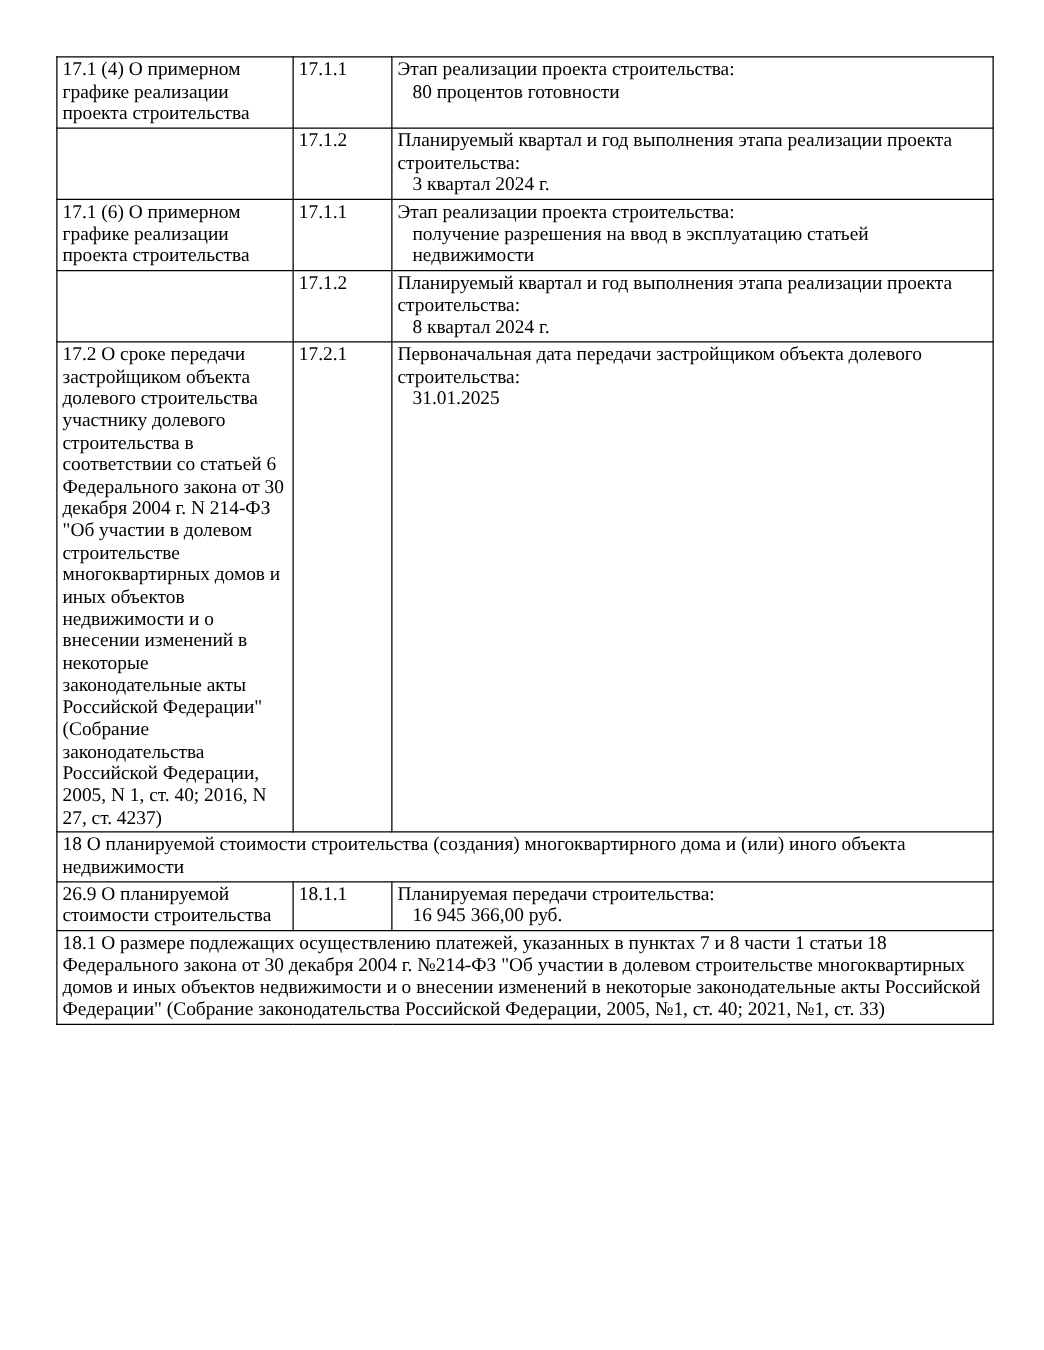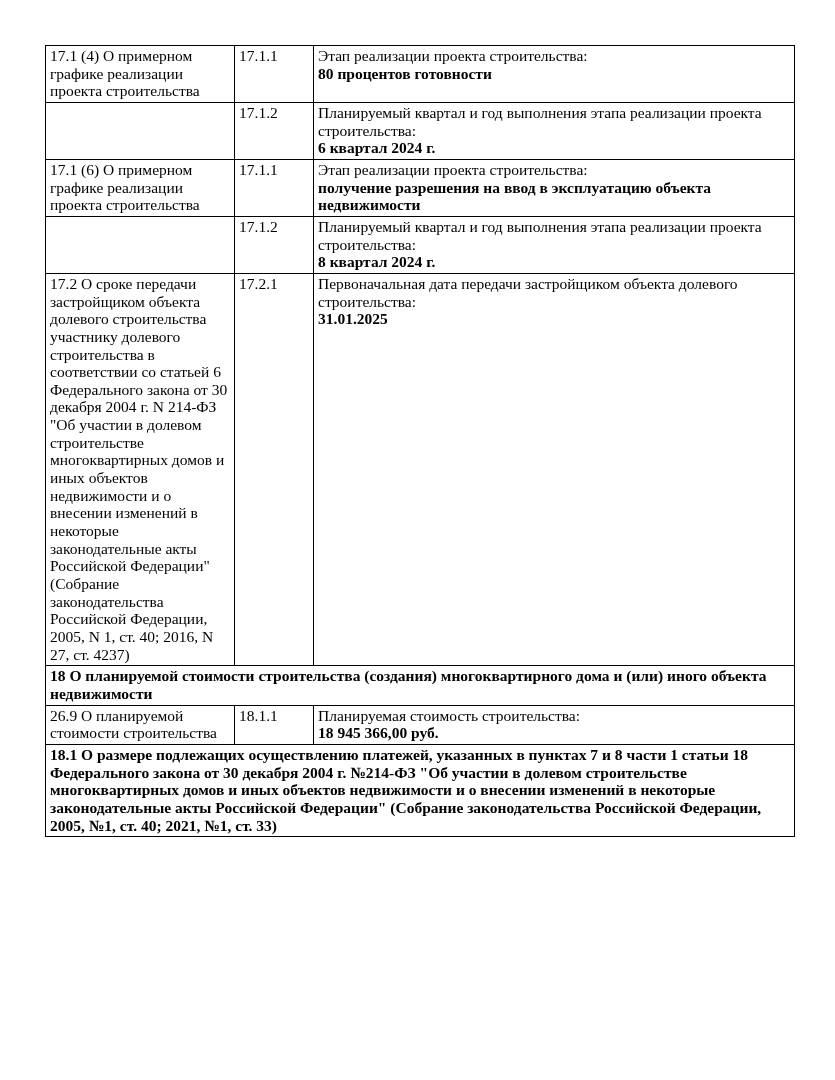--- a/index.html
+++ b/index.html
@@ -44,24 +44,24 @@
     width: 70px;
     vertical-align: middle;
     padding-left: 3px;
   }
   td.content-cell {
     width: 472px;
     vertical-align: middle;
   }
   td.full-cell {
     padding-left: 3px;
-    font-weight: bold;
   }
   .val {
-    font-weight: bold;
+    font-weight: normal;
+    margin-left: 12px;
   }
 </style>
 </head>
 <body>
 
 <div class="page">
   <table class="decl">
     <tbody>
 
       <tr>
@@ -71,30 +71,30 @@
           <div>Этап реализации проекта строительства:</div>
           <div class="val">80 процентов готовности</div>
         </td>
       </tr>
 
       <tr>
         <td class="desc-cell"></td>
         <td class="num-cell">17.1.2</td>
         <td class="content-cell">
           <div>Планируемый квартал и год выполнения этапа реализации проекта строительства:</div>
-          <div class="val">6 квартал 2024 г.</div>
+          <div class="val">3 квартал 2024 г.</div>
         </td>
       </tr>
 
       <tr>
         <td class="desc-cell">17.1 (6) О примерном графике реализации проекта строительства</td>
         <td class="num-cell">17.1.1</td>
         <td class="content-cell">
           <div>Этап реализации проекта строительства:</div>
-          <div class="val">получение разрешения на ввод в эксплуатацию объекта недвижимости</div>
+          <div class="val">получение разрешения на ввод в эксплуатацию статьей недвижимости</div>
         </td>
       </tr>
 
       <tr>
         <td class="desc-cell"></td>
         <td class="num-cell">17.1.2</td>
         <td class="content-cell">
           <div>Планируемый квартал и год выполнения этапа реализации проекта строительства:</div>
           <div class="val">8 квартал 2024 г.</div>
         </td>
@@ -111,22 +111,22 @@
 
 
       <tr>
         <td class="full-cell" colspan="3">18 О планируемой стоимости строительства (создания) многоквартирного дома и (или) иного объекта недвижимости</td>
       </tr>
 
       <tr>
         <td class="desc-cell">26.9 О планируемой стоимости строительства</td>
         <td class="num-cell">18.1.1</td>
         <td class="content-cell">
-          <div>Планируемая стоимость строительства:</div>
-          <div class="val">18 945 366,00 руб.</div>
+          <div>Планируемая передачи строительства:</div>
+          <div class="val">16 945 366,00 руб.</div>
         </td>
       </tr>
 
       <tr>
         <td class="full-cell" colspan="3">18.1 О размере подлежащих осуществлению платежей, указанных в пунктах 7 и 8 части 1 статьи 18 Федерального закона от 30 декабря 2004 г. №214-ФЗ "Об участии в долевом строительстве многоквартирных домов и иных объектов недвижимости и о внесении изменений в некоторые законодательные акты Российской Федерации" (Собрание законодательства Российской Федерации, 2005, №1, ст. 40; 2021, №1, ст. 33)</td>
       </tr>
 
     </tbody>
   </table>
 </div>

